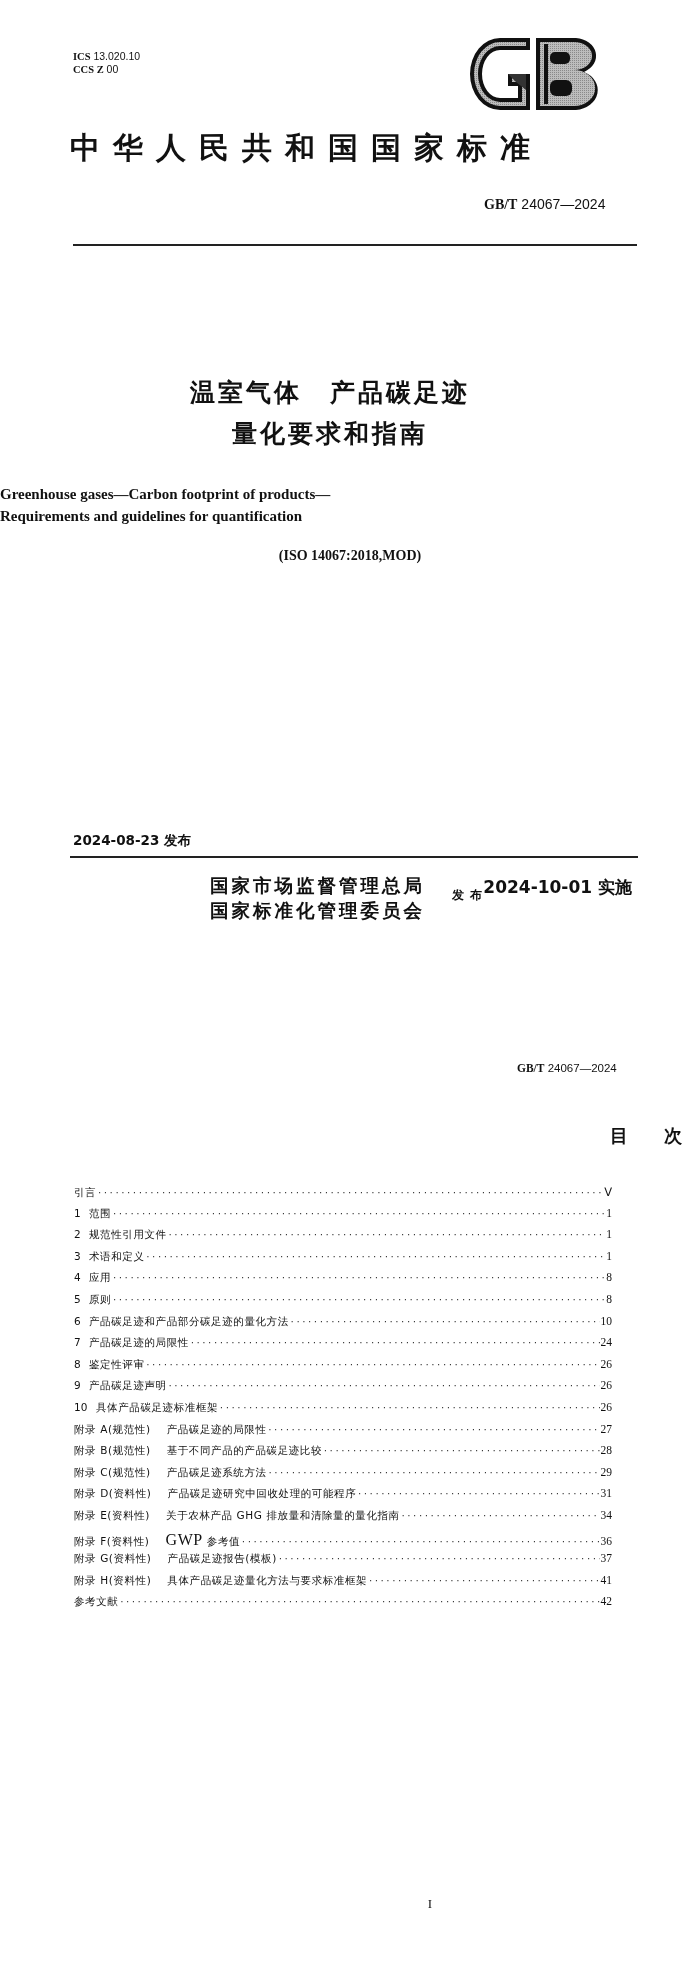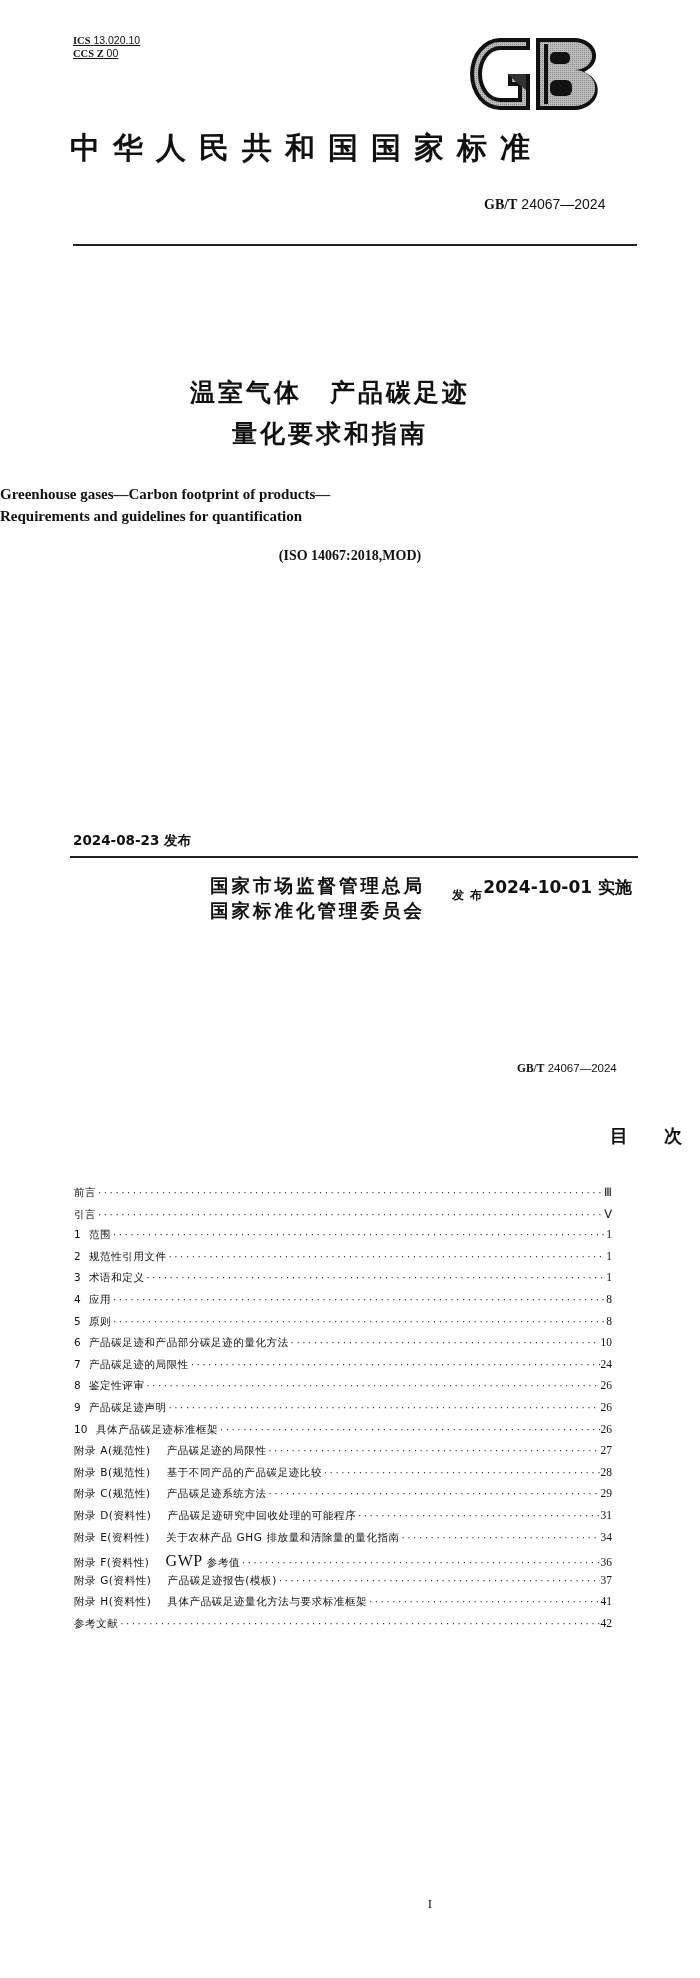--- a/index.html
+++ b/index.html
@@ -3,21 +3,21 @@
 <meta charset="utf-8">
 <style>
   html, body { margin: 0; padding: 0; background: #ffffff; }
   body {
     width: 700px; height: 1978px; position: relative; overflow: hidden;
     font-family: "DejaVu Serif", "Liberation Serif", serif; color: #111;
   }
   .abs { position: absolute; }
 
   
-  .ics { left: 73px; top: 34px; font-family: "Liberation Sans Narrow", "Liberation Sans", sans-serif; font-size: 10.5px; line-height: 12px; color:#111;text-decoration:underline; }
+  .ics { left: 73px; top: 50px; font-family: "Liberation Sans Narrow", "Liberation Sans", sans-serif; font-size: 10.5px; line-height: 12px; color:#111; }
   .ics b { font-family: "Liberation Serif", serif; font-weight: bold; }
   .gb-logo { left: 464px; top: 30px; width: 140px; width: 142px; height: 88px; }
   .nat-std { left: 70px; top: 128px; width: 570px; font-family: "DejaVu Serif", serif; font-weight: bold; font-size: 30px; letter-spacing: 13px; white-space: nowrap; }
   .code-top { left: 484px; top: 196px; font-size: 14px; white-space: nowrap; font-family: "Liberation Sans", sans-serif; }
   .code-top b { font-family: "Liberation Serif", serif; font-weight: bold; }
   .rule { height: 2px; background: #222; }
   .rule1 { left: 73px; top: 244px; width: 564px; }
 
   .title-cn { left: 0; width: 660px; text-align: center; font-family: "DejaVu Sans", sans-serif; font-weight: bold; font-size: 25px; letter-spacing: 3px; }
   .t1 { top: 376px; }
@@ -104,25 +104,20 @@
 <div class="abs org-issue">发布</div>
 
 <div class="abs code-toc"><b>GB/T</b> <span>24067—2024</span></div>
 
 <div class="abs toc-title">
   <span>目</span><span>次</span>
 </div>
 
 <div class="abs toc" id="toc">
     <div class="toc-row">
-      <span class="label">前言</span>
-      <span class="dots"></span>
-      <span class="page">Ⅲ</span>
-    </div>
-    <div class="toc-row">
       <span class="label">引言</span>
       <span class="dots"></span>
       <span class="page">Ⅴ</span>
     </div>
     <div class="toc-row">
       <span class="num">1</span>
       <span class="label">范围</span>
       <span class="dots"></span>
       <span class="page">1</span>
     </div>

